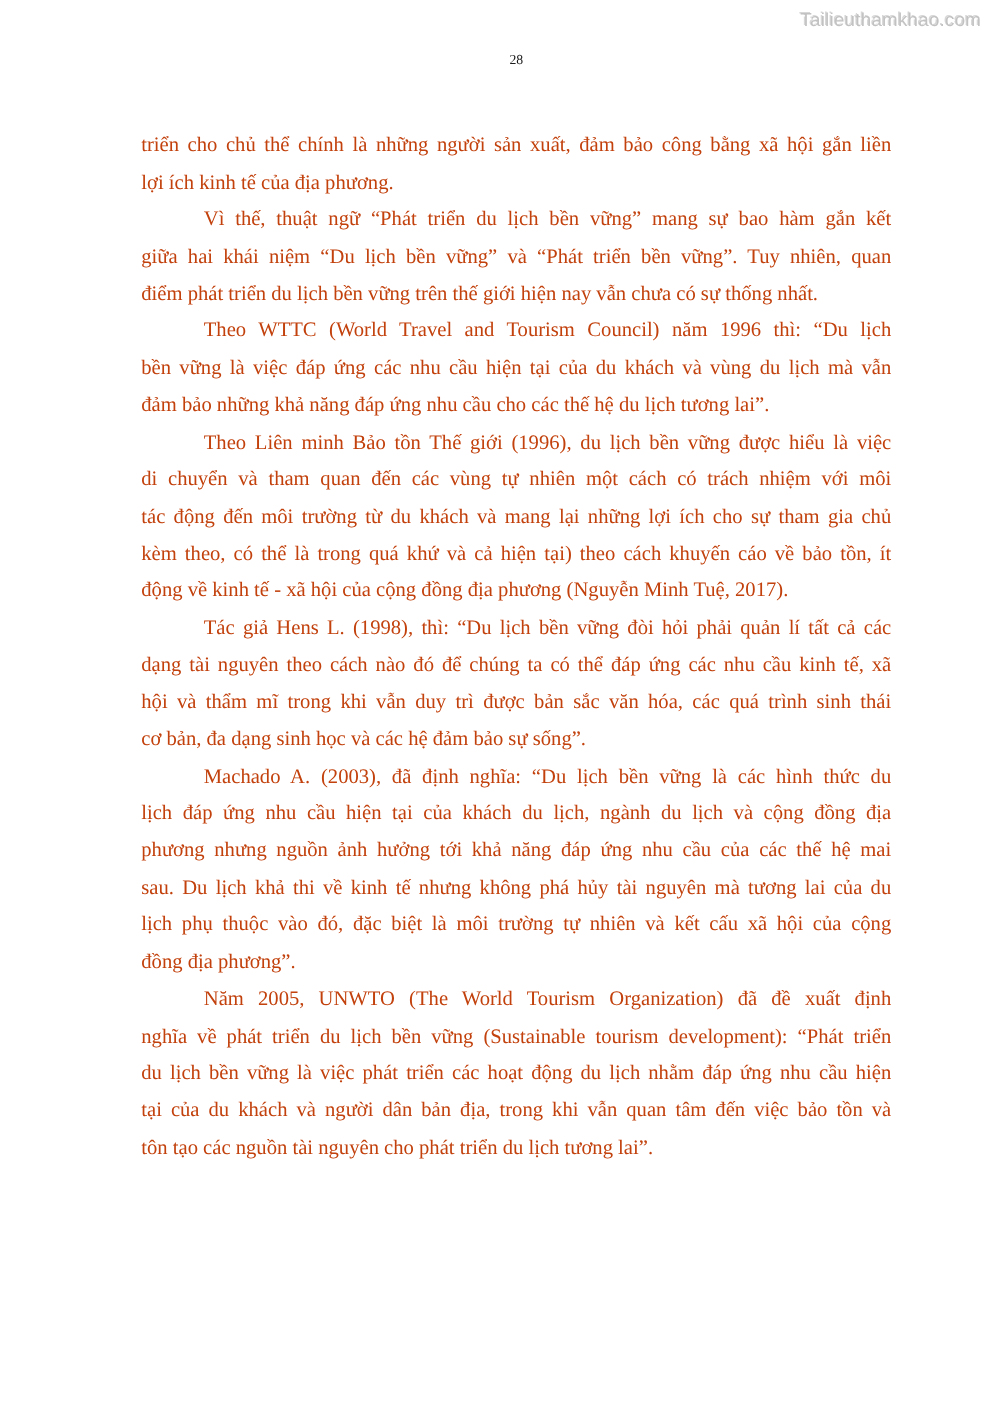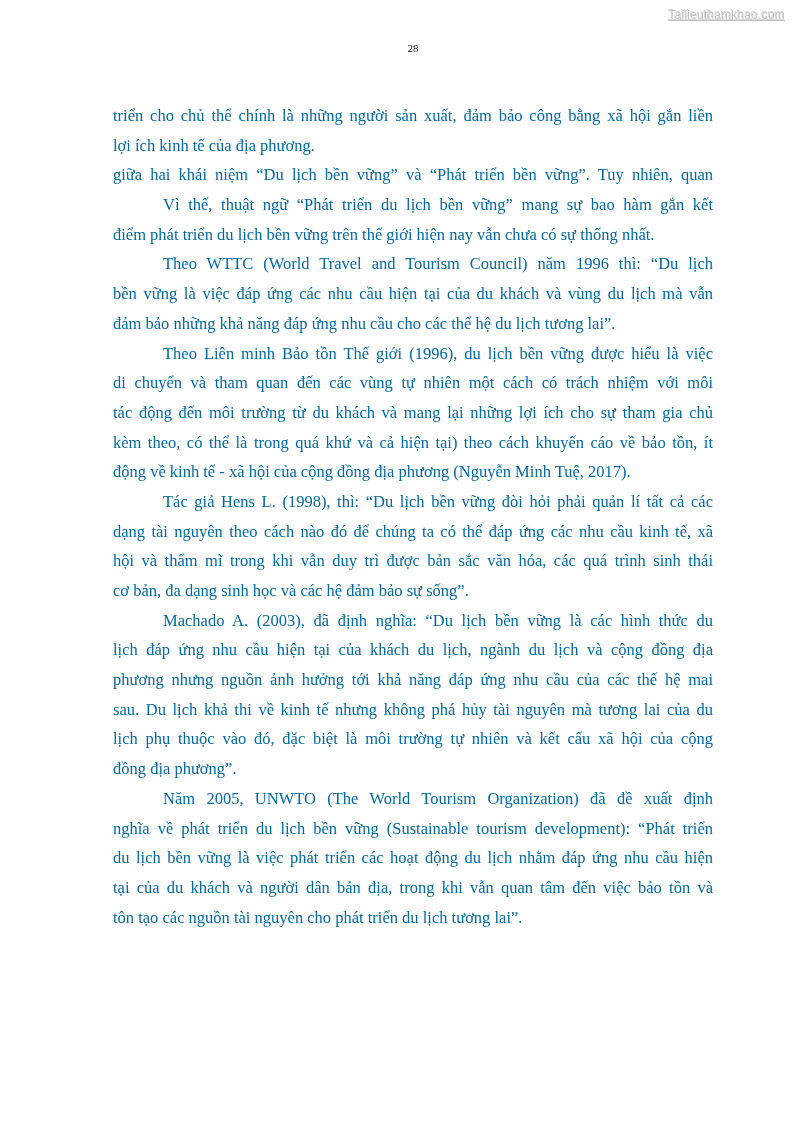--- a/index.html
+++ b/index.html
@@ -13,26 +13,25 @@
     height: 1123px;
     background: #ffffff;
     overflow: hidden;
     font-family: "Liberation Serif", "DejaVu Serif", serif;
   }
   .watermark {
     position: absolute;
     top: 8px;
     right: 10px;
     font-family: "Liberation Sans", "DejaVu Sans", sans-serif;
-    font-size: 12px;
+    font-size: 15px;
     letter-spacing: 0.2px;
     color: #c2c2c2;
     text-shadow: 1px 1px 0 rgba(255,255,255,0.9), -1px -1px 0 rgba(140,140,140,0.35);
     user-select: none;
-    text-decoration: underline;
   }
   .page-number {
     position: absolute;
     top: 42px;
     left: 113px;
     width: 600px;
     text-align: center;
     font-size: 11px;
     color: #1c1c1c;
   }
@@ -62,28 +61,28 @@
   }
 </style>
 </head>
 <body>
 
 <div class="page">
   <div class="watermark" style="color: rgb(194, 194, 194);">Tailieuthamkhao.com</div>
 
   <div class="page-number">28</div>
 
-  <div class="doc-body" style="color: #0369a1;">
+  <div class="doc-body" style="color: #c2410c;">
       <div class="para">
         <div class="line">triển cho chủ thể chính là những người sản xuất, đảm bảo công bằng xã hội gắn liền</div>
         <div class="line last">lợi ích kinh tế của địa phương.</div>
       </div>
       <div class="para">
+        <div class="line indent">Vì thế, thuật ngữ “Phát triển du lịch bền vững” mang sự bao hàm gắn kết</div>
         <div class="line">giữa hai khái niệm “Du lịch bền vững” và “Phát triển bền vững”. Tuy nhiên, quan</div>
-        <div class="line indent">Vì thế, thuật ngữ “Phát triển du lịch bền vững” mang sự bao hàm gắn kết</div>
         <div class="line last">điểm phát triển du lịch bền vững trên thế giới hiện nay vẫn chưa có sự thống nhất.</div>
       </div>
       <div class="para">
         <div class="line indent">Theo WTTC (World Travel and Tourism Council) năm 1996 thì: “Du lịch</div>
         <div class="line">bền vững là việc đáp ứng các nhu cầu hiện tại của du khách và vùng du lịch mà vẫn</div>
         <div class="line last">đảm bảo những khả năng đáp ứng nhu cầu cho các thế hệ du lịch tương lai”.</div>
       </div>
       <div class="para">
         <div class="line indent">Theo Liên minh Bảo tồn Thế giới (1996), du lịch bền vững được hiểu là việc</div>
         <div class="line">di chuyển và tham quan đến các vùng tự nhiên một cách có trách nhiệm với môi</div>

